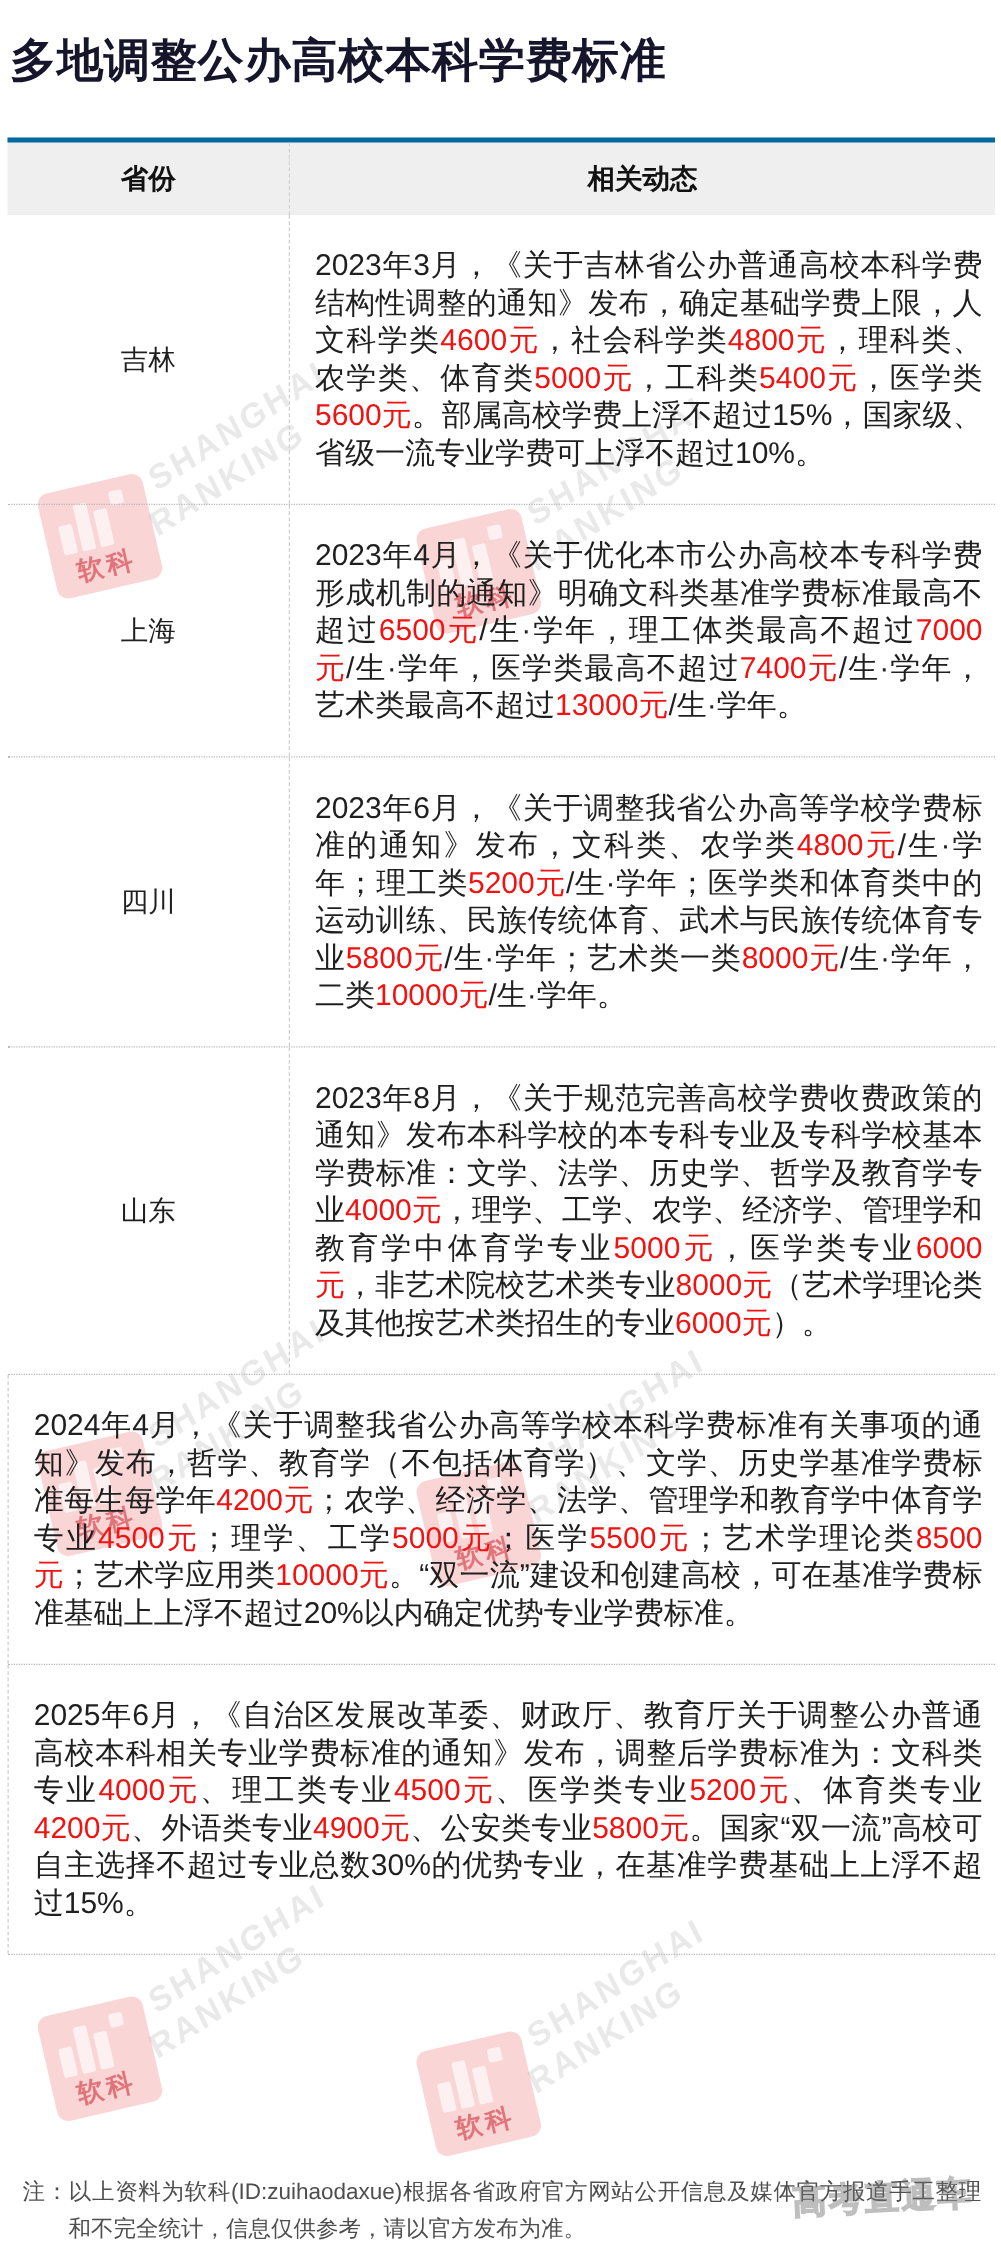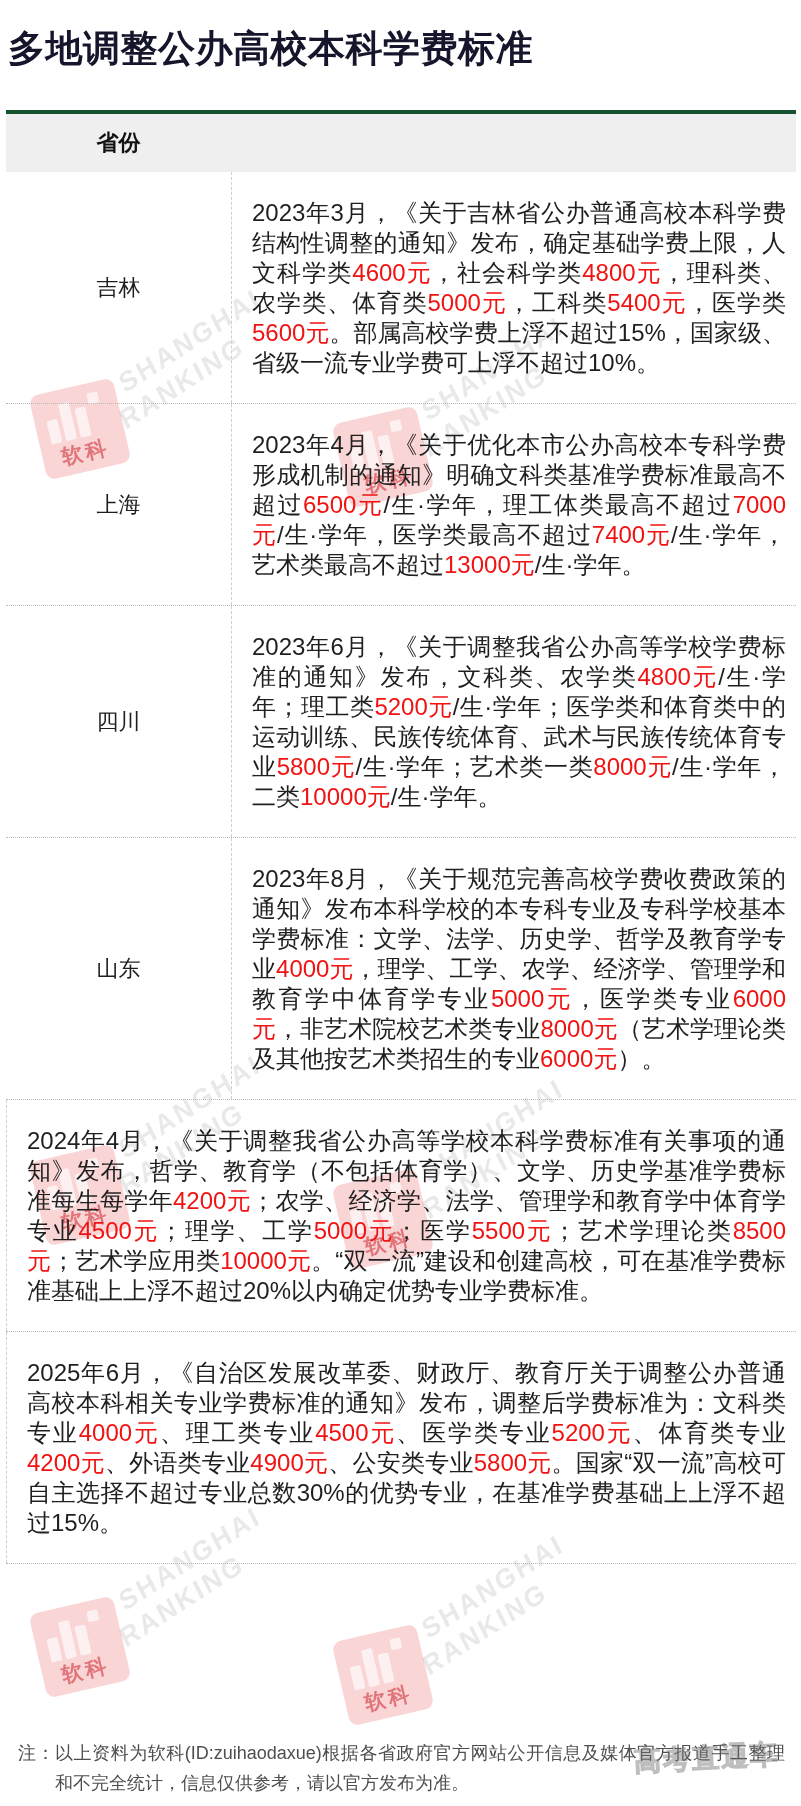--- a/index.html
+++ b/index.html
@@ -19,21 +19,21 @@
     font-family:"Liberation Sans","DejaVu Sans",sans-serif;
     color:var(--body);
   }
   
   .title-wrap{position:relative;z-index:1;padding:25px 8px 37px;}
   h1{font-size:37px;font-weight:900;color:var(--title);letter-spacing:.5px;line-height:1.3;}
   
   .table{position:relative;z-index:1;margin:0 5px 0 6px;}
   .thead{
     display:flex;background:var(--header-bg);
-    border-top:4px solid #14532d;
+    border-top:4px solid #0369a1;
     font-weight:700;font-size:22px;color:#121212;
   }
   .thead .hcell{padding:14px 0;text-align:center;}
   .thead .h1{flex:0 0 225px;width:225px;}
   .thead .h2{flex:1;border-left:1px dashed #d4d2d4;}
   .trow{display:flex;border-bottom:1px dotted #b9b9b9;}
   .cell.province{
     flex:0 0 225px;width:225px;
     display:flex;align-items:center;justify-content:center;
     font-size:22px;color:var(--body);
@@ -177,20 +177,21 @@
     </div>
   </div>
 
   <div class="title-wrap">
     <h1>多地调整公办高校本科学费标准</h1>
   </div>
 
   <div class="table">
     <div class="thead">
       <div class="hcell h1">省份</div>
+      <div class="hcell h2">相关动态</div>
     </div>
     <div>
   <div class="trow">
     <div class="cell province">吉林</div>
     <div class="cell news"><span>2023年3月，《关于吉林省公办普通高校本科学费结构性调整的通知》发布，确定基础学费上限，人文科学类</span><span class="red">4600元</span><span>，社会科学类</span><span class="red">4800元</span><span>，理科类、农学类、体育类</span><span class="red">5000元</span><span>，工科类</span><span class="red">5400元</span><span>，医学类</span><span class="red">5600元</span><span>。部属高校学费上浮不超过15%，国家级、省级一流专业学费可上浮不超过10%。</span></div>
   </div>
 
   <div class="trow">
     <div class="cell province">上海</div>
     <div class="cell news"><span>2023年4月，《关于优化本市公办高校本专科学费形成机制的通知》明确文科类基准学费标准最高不超过</span><span class="red">6500元</span><span>/生·学年，理工体类最高不超过</span><span class="red">7000元</span><span>/生·学年，医学类最高不超过</span><span class="red">7400元</span><span>/生·学年，艺术类最高不超过</span><span class="red">13000元</span><span>/生·学年。</span></div>

